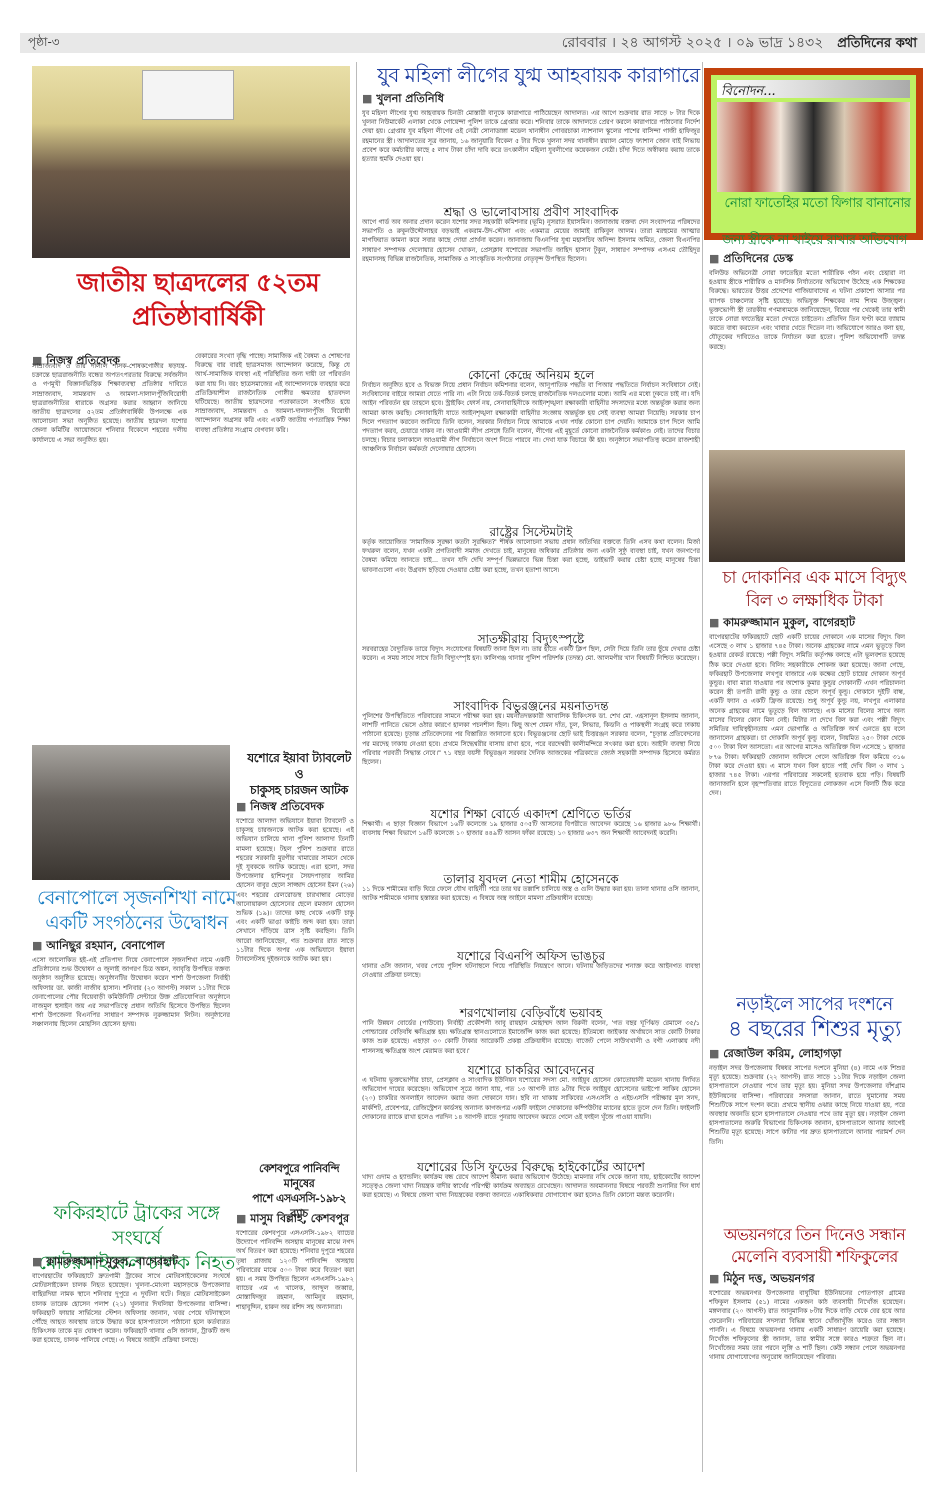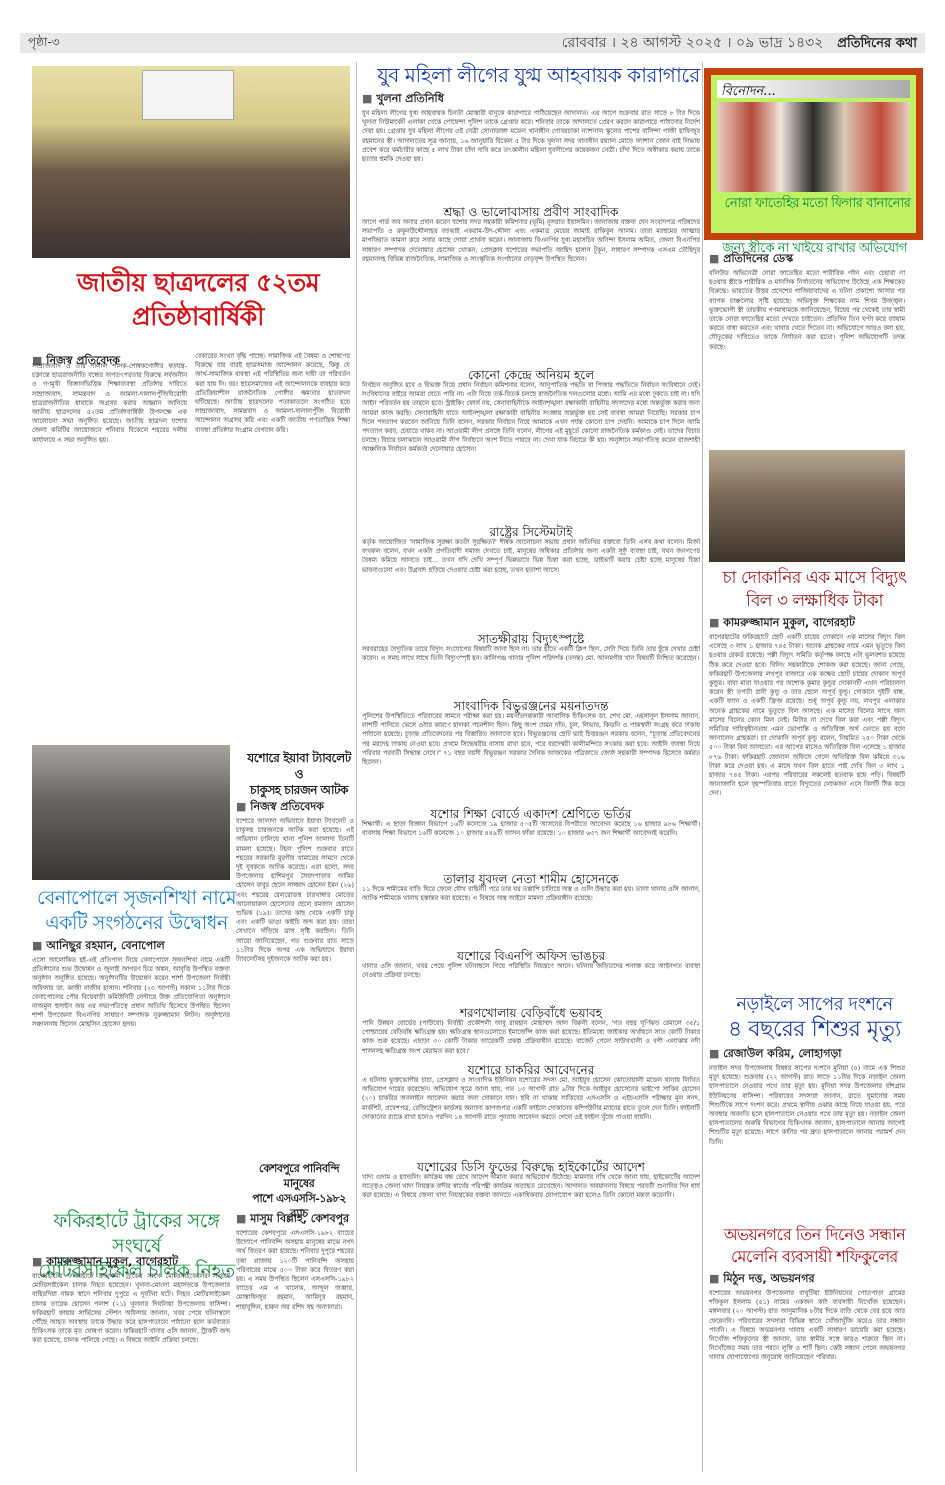--- a/index.html
+++ b/index.html
@@ -9,21 +9,21 @@
   .hdr .pg{font-size:12px;color:#333;}
   .hdr .right{display:flex;align-items:center;gap:14px;}
   .hdr .date{font-size:14px;color:#444;}
   .hdr .mast{font-family:"DejaVu Serif",serif;font-size:13px;font-weight:bold;color:#222;}
   .body{font-size:6.4px;line-height:9.2px;color:#333;text-align:justify;overflow:hidden;}
   .byline{font-size:11px;font-weight:bold;color:#222;}
   .byline:before{content:"■ ";color:#666;}
   .sub{font-size:12px;font-weight:normal;text-align:center;color:#111;}
   .photo{background:#888;overflow:hidden;}
   .red{color:#d0151b;}
-  .green{color:#0f8b3a;margin-top:8px;}
+  .green{color:#0f8b3a;}
   .blue{color:#1f3fa0;}
   .maroon{color:#8e1418;}
   .cyan{color:#1b7fc4;}
   .hl{font-weight:bold;text-align:center;letter-spacing:-0.5px;padding-left:8px;}
   .rule{background:#bbb;}
 </style>
 </head>
 <body>
 
 <div class="abs hdr">

